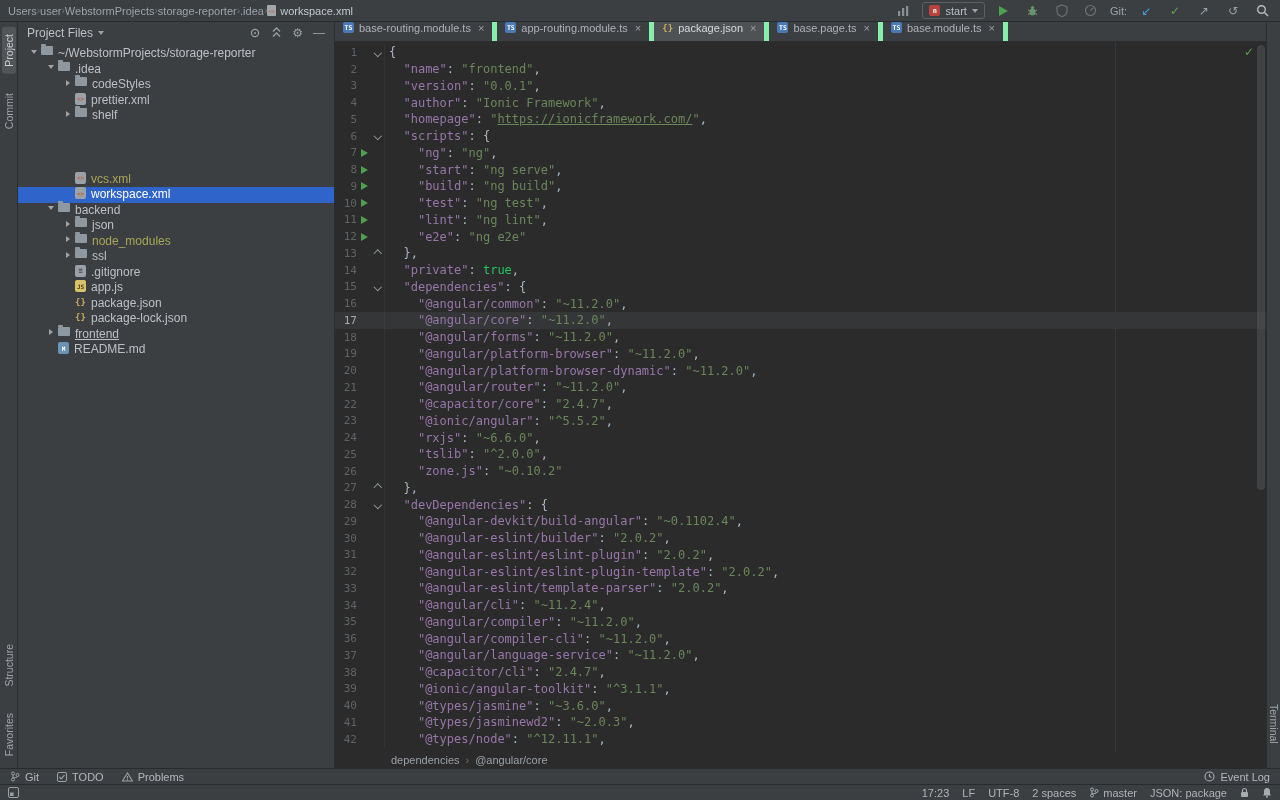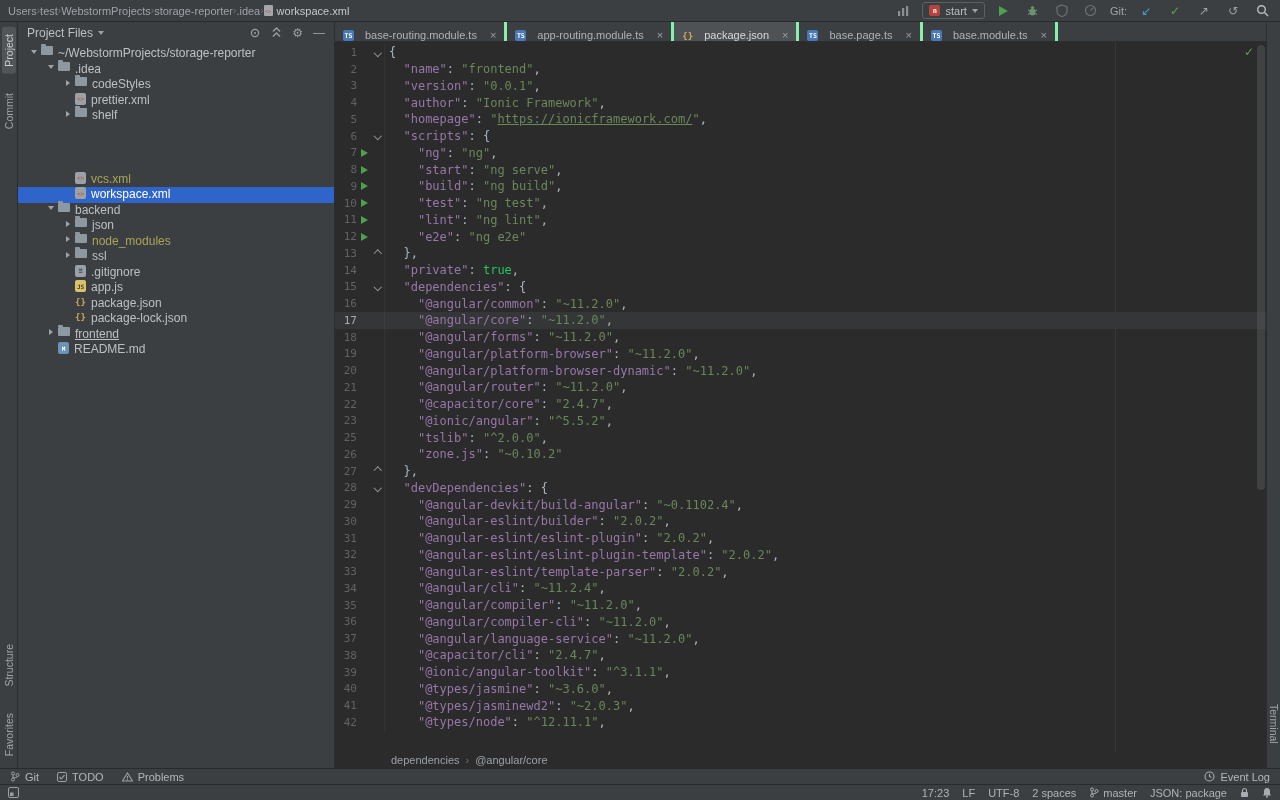--- a/index.html
+++ b/index.html
@@ -59,21 +59,21 @@
     font:700 6px "DejaVu Sans Mono",monospace}
   .ic-xml{background:#9aa1a8;color:#c06040}
   .ic-js{background:#d8c36a;color:#473c17}
   .ic-json{background:transparent;color:#c9a75c;font-size:9px}
   .ic-md{background:#6a93b5;color:#fff}
   .ic-text{background:#9aa1a8;color:#44484c;font-size:7px}
 
   
   .editor-zone{flex:1;display:flex;flex-direction:column;min-width:0;background:#2b2b2b}
   .tabbar{height:20px;background:#3c3f41;display:flex;align-items:stretch;border-bottom:1px solid #2b2d2f;flex:none}
-  .tab{display:flex;align-items:flex-end;gap:11px;padding:0 8px;font-size:11px;color:#aeb2b8;border-right:3px solid #86efac}
+  .tab{display:flex;align-items:flex-start;gap:5px;padding:0 8px;font-size:11px;color:#aeb2b8;border-right:5px solid #86efac}
   .tab.active{background:#4e5254;color:#d6d9dc}
   .tabic{width:11px;height:11px;border-radius:2px;display:flex;align-items:center;justify-content:center;
     font:700 6.5px "DejaVu Sans Mono",monospace;flex:none}
   .tabic-ts{background:#4a79b8;color:#fff}
   .tabic-json{color:#c9a75c;font-size:9px}
   .tab-close{color:#9aa0a6;font-size:11px;margin-left:2px}
 
   .editor-body{flex:1;position:relative;overflow:hidden}
   #code{position:absolute;inset:0;padding-top:2px}
   .cl{display:flex;align-items:center;height:16.75px;white-space:nowrap}
@@ -111,21 +111,21 @@
 </head>
 <body>
 
 <header class="titlebar">
   <div class="crumbs" id="title-crumbs">
       <span class="crumb">
         <span>Users</span>
       </span>
       <span class="crumb-sep">›</span>
       <span class="crumb">
-        <span>test</span>
+        <span>user</span>
       </span>
       <span class="crumb-sep">›</span>
       <span class="crumb">
         <span>WebstormProjects</span>
       </span>
       <span class="crumb-sep">›</span>
       <span class="crumb">
         <span>storage-reporter</span>
       </span>
       <span class="crumb-sep">›</span>
@@ -540,20 +540,28 @@
           <div class="cl">
             <div class="gutter">
               <span class="lnum">23</span>
               <span class="runcol"></span>
               <span class="foldcol"></span>
             </div>
             <span class="codetext"><span class="tk-p">    </span><span class="tk-k">"@ionic/angular"</span><span class="tk-p">: </span><span class="tk-s">"^5.5.2"</span><span class="tk-p">,</span></span>
           </div>
           <div class="cl">
             <div class="gutter">
+              <span class="lnum">24</span>
+              <span class="runcol"></span>
+              <span class="foldcol"></span>
+            </div>
+            <span class="codetext"><span class="tk-p">    </span><span class="tk-k">"rxjs"</span><span class="tk-p">: </span><span class="tk-s">"~6.6.0"</span><span class="tk-p">,</span></span>
+          </div>
+          <div class="cl">
+            <div class="gutter">
               <span class="lnum">25</span>
               <span class="runcol"></span>
               <span class="foldcol"></span>
             </div>
             <span class="codetext"><span class="tk-p">    </span><span class="tk-k">"tslib"</span><span class="tk-p">: </span><span class="tk-s">"^2.0.0"</span><span class="tk-p">,</span></span>
           </div>
           <div class="cl">
             <div class="gutter">
               <span class="lnum">26</span>
               <span class="runcol"></span>

